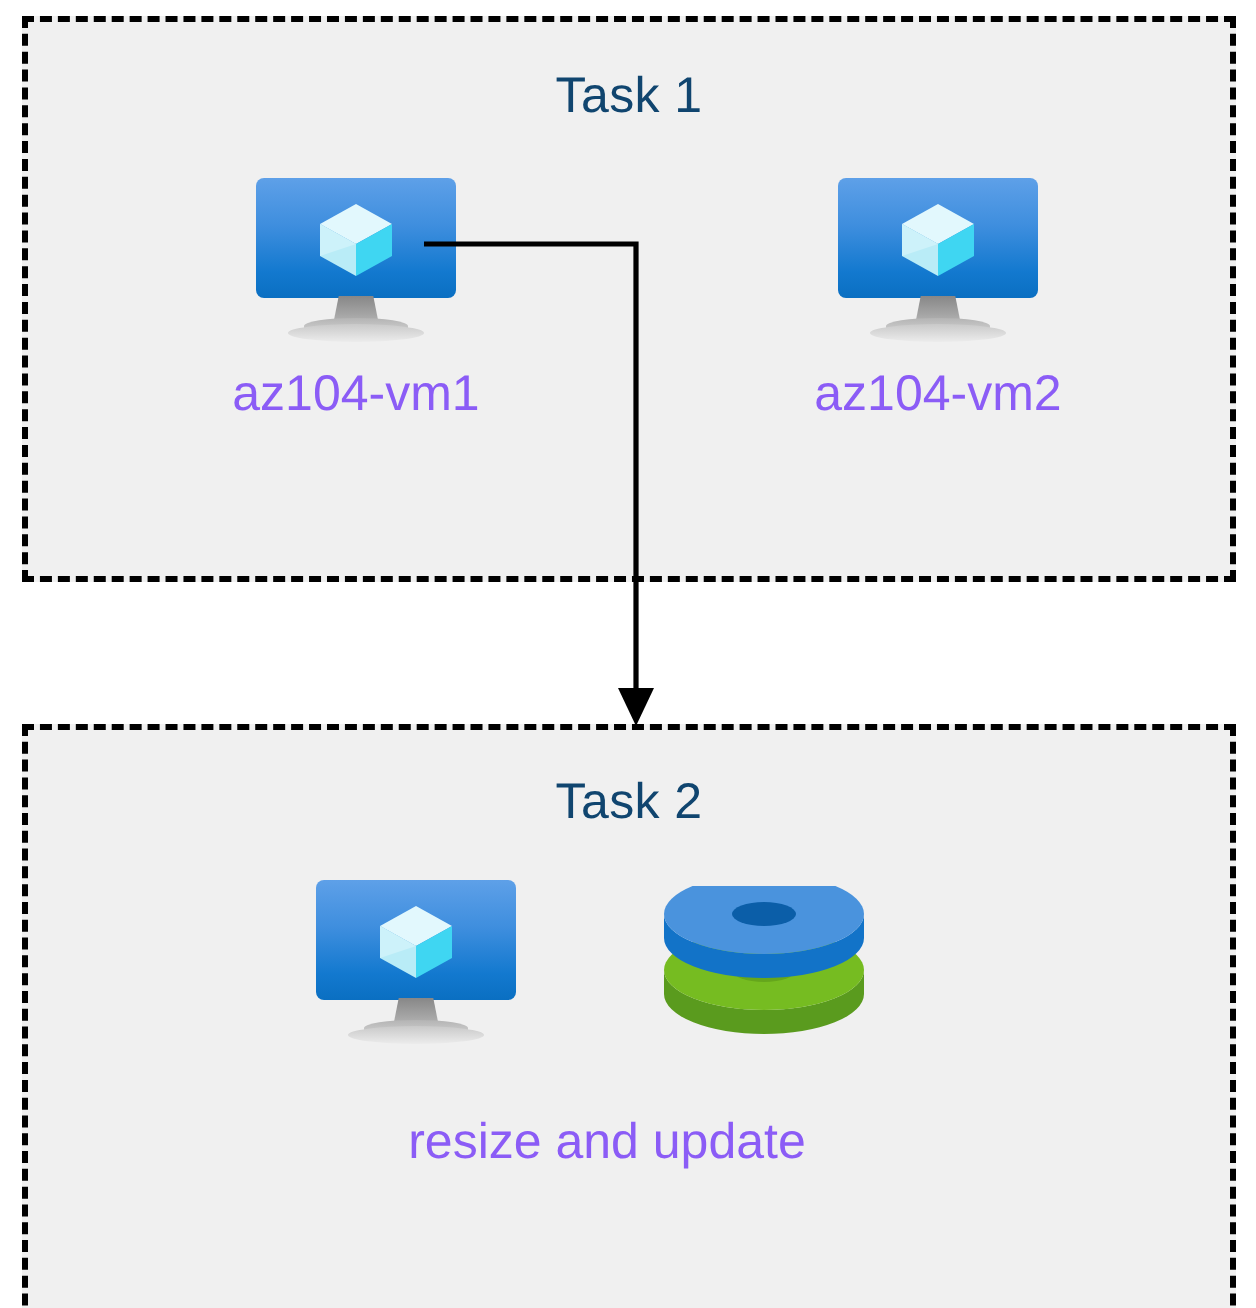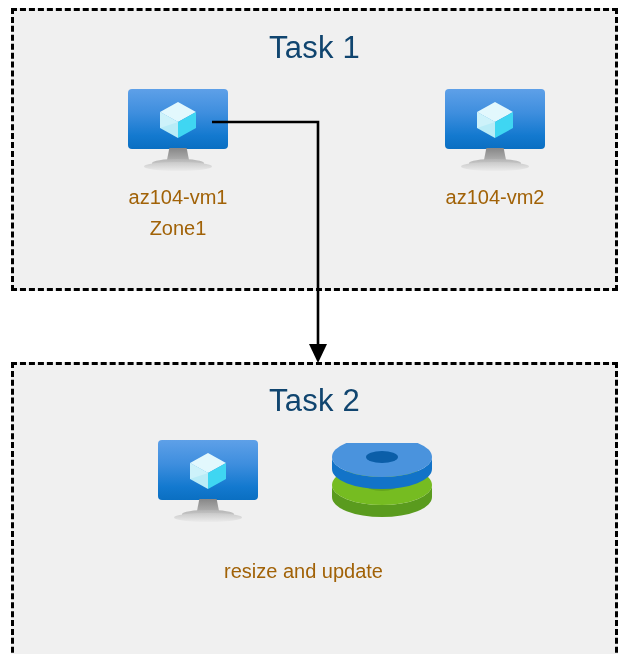--- a/index.html
+++ b/index.html
@@ -41,42 +41,42 @@
     top: 362px;
     width: 607px;
     height: 353px;
   }
 
   .task-title {
     position: absolute;
     width: 100%;
     text-align: center;
     color: #10456f;
-    font-size: 31px;
+    font-size: 25px;
     line-height: 30px;
     letter-spacing: 0.2px;
     white-space: nowrap;
   }
   #task1-title { top: 22px; }
   #task2-title { top: 21px; }
 
   
   .vm-node {
     position: absolute;
     width: 180px;
     text-align: center;
   }
   #vm1-node { left: 74px; top: 78px; }
-  #vm2-node { left: 391px; top: 78px; }
+  #vm2-node { left: 365px; top: 78px; }
   #vm3-node { left: 118px; top: 440px; width: 180px; }
 
   .vm-label {
-    font-size: 20px;
+    font-size: 25px;
     line-height: 31px;
-    color: #a16207;
+    color: #8b5cf6;
     white-space: nowrap;
   }
   .vm-label-block { margin-top: 11px; }
 
   
   .monitor-icon {
     position: relative;
     width: 100px;
     height: 82px;
     margin: 0 auto;
@@ -161,21 +161,20 @@
             <polygon points="20,21 38,11 38,27 20,37" fill="#3fd6f2"></polygon>
             <polygon points="2,11 20,21 2,27" fill="#cdf2fa"></polygon>
           </svg>
         </div>
         <div class="monitor-neck"></div>
         <div class="monitor-base-shade"></div>
         <div class="monitor-base"></div>
       </div>
       <div class="vm-label-block">
         <div class="vm-label">az104-vm1</div>
-        <div class="vm-label">Zone1</div>
       </div>
     </div>
 
     <div id="vm2-node" class="vm-node">
       <div class="monitor-icon">
         <div class="monitor-screen">
           <svg class="monitor-cube" viewBox="0 0 40 38">
             <polygon points="20,1 38,11 20,21 2,11" fill="#e2f8fd"></polygon>
             <polygon points="2,11 20,21 20,37 2,27" fill="#b9ecf7"></polygon>
             <polygon points="20,21 38,11 38,27 20,37" fill="#3fd6f2"></polygon>

